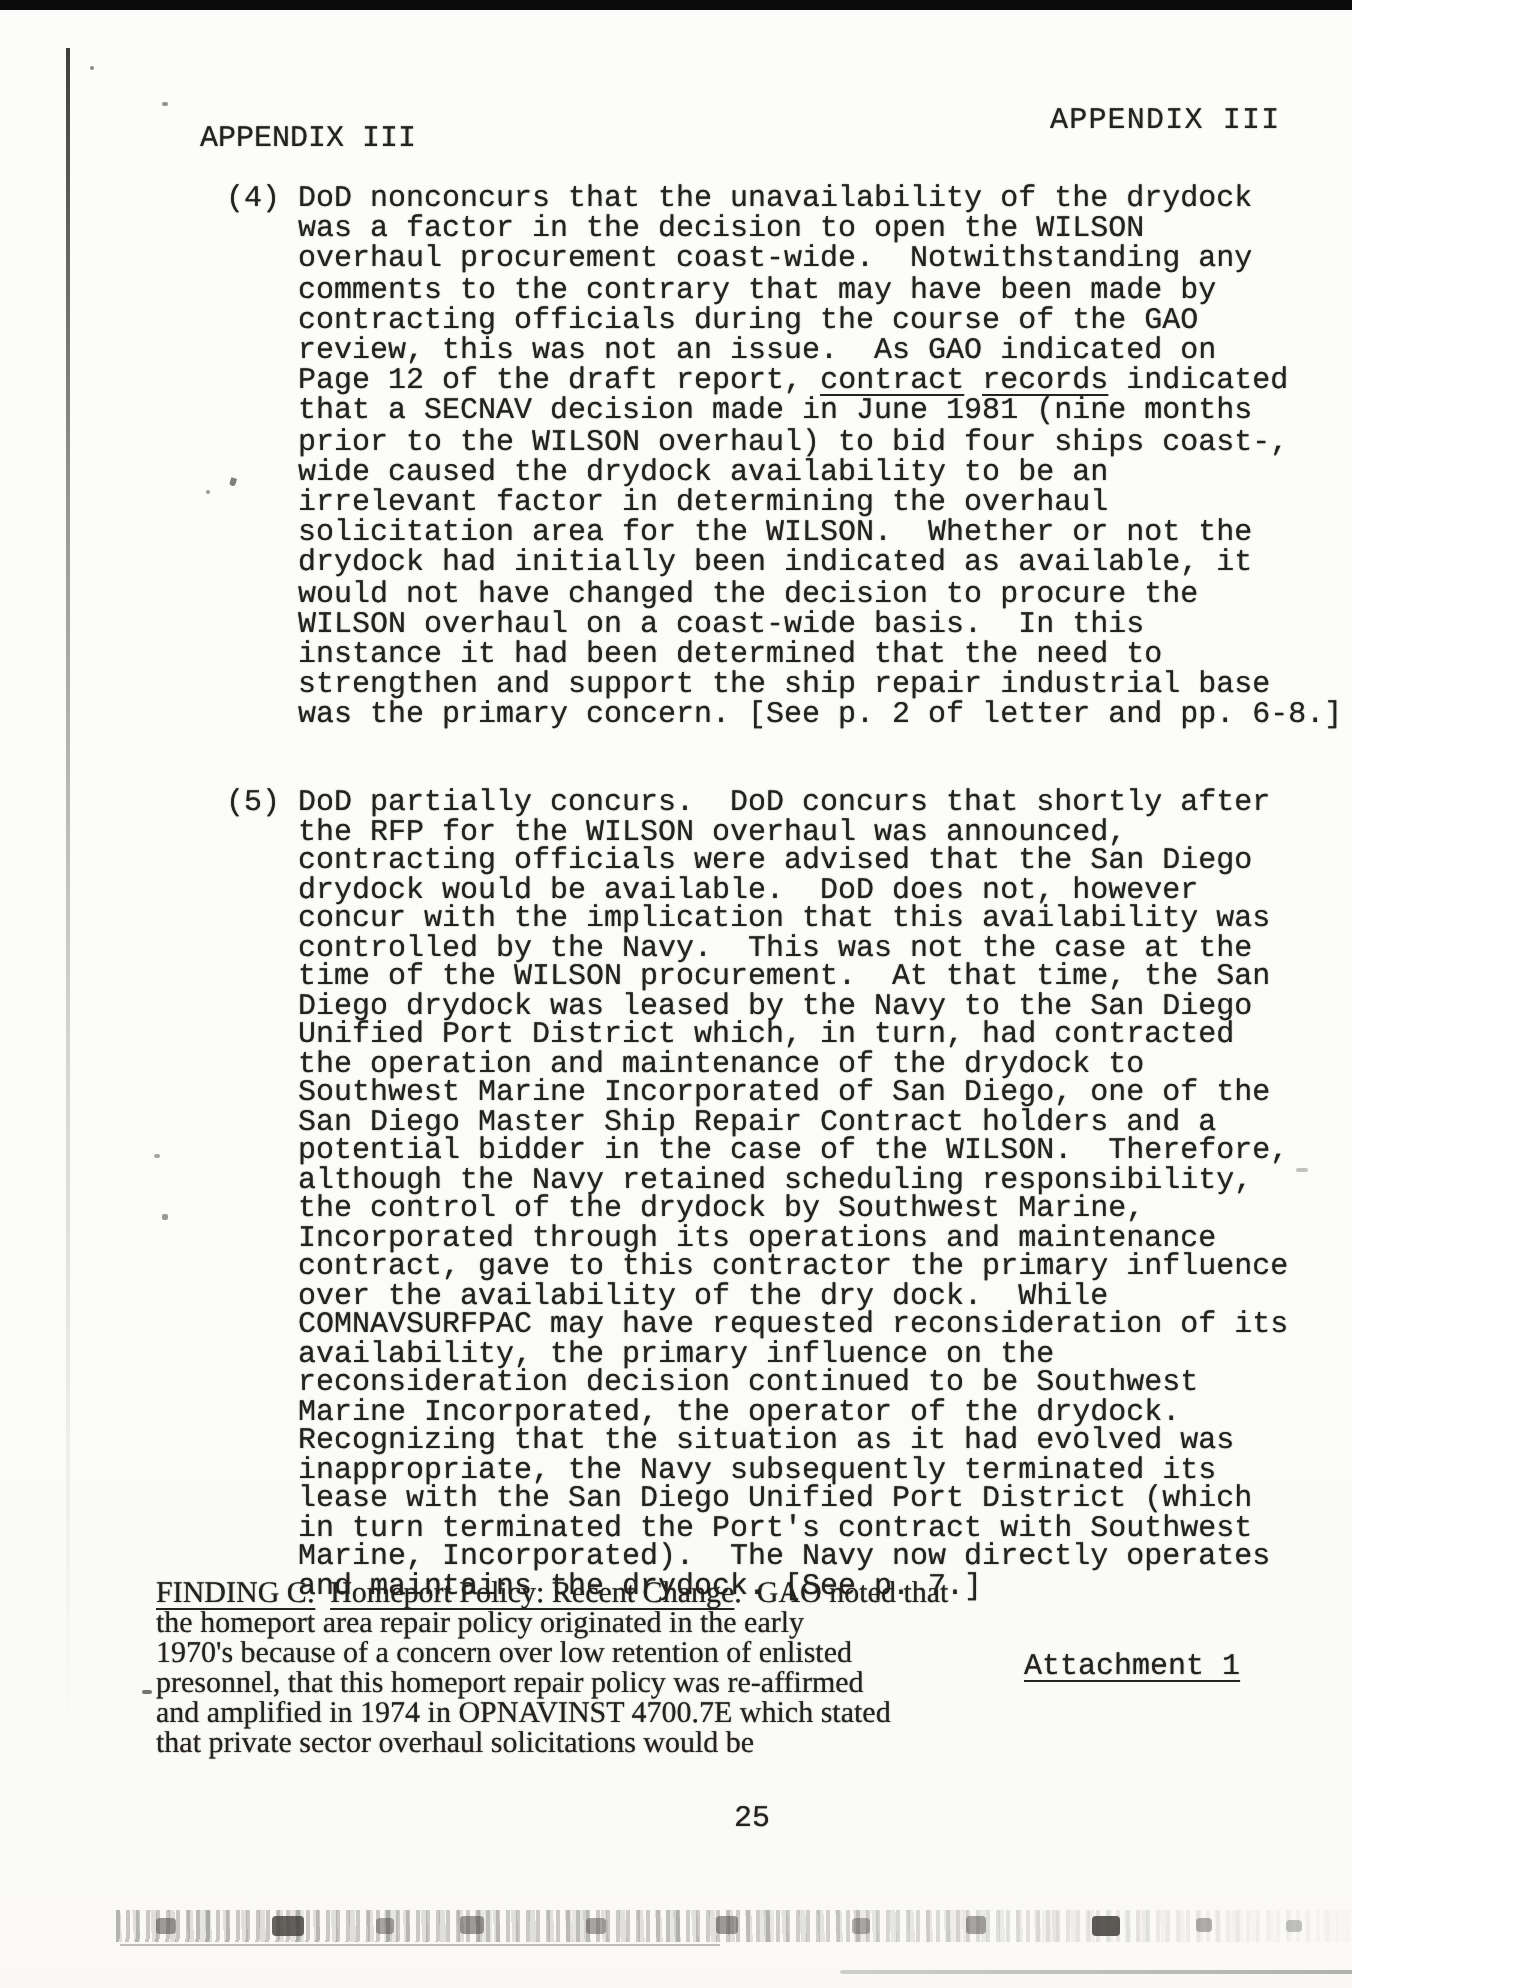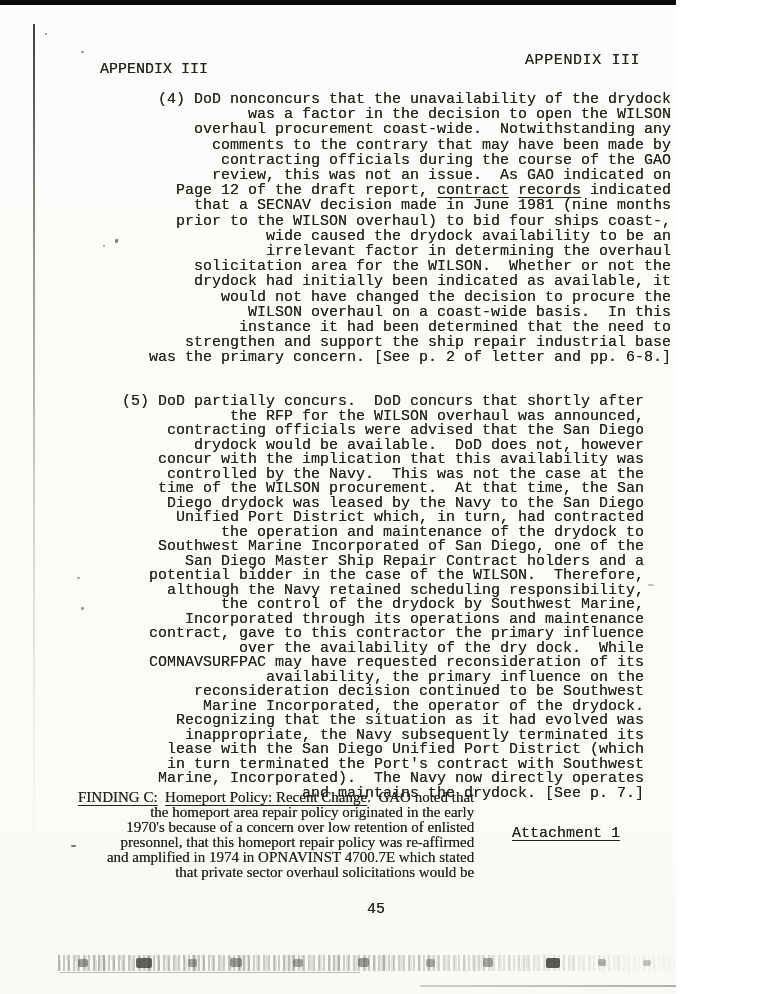--- a/index.html
+++ b/index.html
@@ -13,21 +13,21 @@
   .topbar{position:absolute;left:0;top:0;width:768px;height:5px;background:#0b0b0b;}
   .leftline{position:absolute;left:33px;top:24px;width:2px;height:845px;
     background:linear-gradient(to bottom,rgba(30,30,28,.85),rgba(55,55,52,.5) 28%,rgba(90,90,86,.25) 58%,rgba(120,120,115,.1) 82%,rgba(0,0,0,0));}
   .hdr{position:absolute;white-space:pre;}
   .hdr-left{left:100px;top:61px;}
   .hdr-right{left:525px;top:52px;letter-spacing:.6px;}
   .para{position:absolute;white-space:pre;}
   .para-4{left:113px;top:92px;line-height:15.2px;}
   .para-5{left:113px;top:395px;line-height:14.5px;}
   .finding-c{left:78px;top:790px;line-height:15.1px;font-family:Liberation Serif, serif;}
-  .tline{white-space:pre;text-align:right;}
+  .tline{white-space:pre;}
   .u{text-decoration:underline;text-underline-offset:3px;text-decoration-thickness:1.3px;}
   .attachment{position:absolute;left:512px;top:825px;text-align:center;}
   .pagenum{position:absolute;left:367px;top:901px;}
   
   .speck{position:absolute;background:#3c3a36;border-radius:1px;}
   .sp1{left:45px;top:33px;width:2px;height:2px;opacity:.6;}
   .sp2{left:81px;top:51px;width:3px;height:2px;opacity:.55;}
   .sp3{left:115px;top:239px;width:3px;height:4px;opacity:.65;border-radius:0 0 2px 2px;transform:rotate(18deg);}
   .sp4{left:103px;top:245px;width:2px;height:2px;opacity:.5;}
   .sp5{left:77px;top:577px;width:3px;height:2px;opacity:.45;}
@@ -69,21 +69,21 @@
   <div class="leftline"></div>
 
   <div class="hdr hdr-left">APPENDIX III</div>
   <div class="hdr hdr-right">APPENDIX III</div>
 
   <div class="para para-4"><div class="tline"><span>(4) DoD nonconcurs that the unavailability of the drydock</span></div><div class="tline"><span>    was a factor in the decision to open the WILSON</span></div><div class="tline"><span>    overhaul procurement coast-wide.  Notwithstanding any</span></div><div class="tline"><span>    comments to the contrary that may have been made by</span></div><div class="tline"><span>    contracting officials during the course of the GAO</span></div><div class="tline"><span>    review, this was not an issue.  As GAO indicated on</span></div><div class="tline"><span>    Page 12 of the draft report, </span><span class="u">contract</span><span> </span><span class="u">records</span><span> indicated</span></div><div class="tline"><span>    that a SECNAV decision made in June 1981 (nine months</span></div><div class="tline"><span>    prior to the WILSON overhaul) to bid four ships coast-,</span></div><div class="tline"><span>    wide caused the drydock availability to be an</span></div><div class="tline"><span>    irrelevant factor in determining the overhaul</span></div><div class="tline"><span>    solicitation area for the WILSON.  Whether or not the</span></div><div class="tline"><span>    drydock had initially been indicated as available, it</span></div><div class="tline"><span>    would not have changed the decision to procure the</span></div><div class="tline"><span>    WILSON overhaul on a coast-wide basis.  In this</span></div><div class="tline"><span>    instance it had been determined that the need to</span></div><div class="tline"><span>    strengthen and support the ship repair industrial base</span></div><div class="tline"><span>    was the primary concern. [See p. 2 of letter and pp. 6-8.]</span></div></div>
   <div class="para para-5"><div class="tline"><span>(5) DoD partially concurs.  DoD concurs that shortly after</span></div><div class="tline"><span>    the RFP for the WILSON overhaul was announced,</span></div><div class="tline"><span>    contracting officials were advised that the San Diego</span></div><div class="tline"><span>    drydock would be available.  DoD does not, however</span></div><div class="tline"><span>    concur with the implication that this availability was</span></div><div class="tline"><span>    controlled by the Navy.  This was not the case at the</span></div><div class="tline"><span>    time of the WILSON procurement.  At that time, the San</span></div><div class="tline"><span>    Diego drydock was leased by the Navy to the San Diego</span></div><div class="tline"><span>    Unified Port District which, in turn, had contracted</span></div><div class="tline"><span>    the operation and maintenance of the drydock to</span></div><div class="tline"><span>    Southwest Marine Incorporated of San Diego, one of the</span></div><div class="tline"><span>    San Diego Master Ship Repair Contract holders and a</span></div><div class="tline"><span>    potential bidder in the case of the WILSON.  Therefore,</span></div><div class="tline"><span>    although the Navy retained scheduling responsibility,</span></div><div class="tline"><span>    the control of the drydock by Southwest Marine,</span></div><div class="tline"><span>    Incorporated through its operations and maintenance</span></div><div class="tline"><span>    contract, gave to this contractor the primary influence</span></div><div class="tline"><span>    over the availability of the dry dock.  While</span></div><div class="tline"><span>    COMNAVSURFPAC may have requested reconsideration of its</span></div><div class="tline"><span>    availability, the primary influence on the</span></div><div class="tline"><span>    reconsideration decision continued to be Southwest</span></div><div class="tline"><span>    Marine Incorporated, the operator of the drydock.</span></div><div class="tline"><span>    Recognizing that the situation as it had evolved was</span></div><div class="tline"><span>    inappropriate, the Navy subsequently terminated its</span></div><div class="tline"><span>    lease with the San Diego Unified Port District (which</span></div><div class="tline"><span>    in turn terminated the Port's contract with Southwest</span></div><div class="tline"><span>    Marine, Incorporated).  The Navy now directly operates</span></div><div class="tline"><span>    and maintains the drydock. [See p. 7.]</span></div></div>
   <div class="para finding-c"><div class="tline"><span class="u">FINDING C:</span><span>  </span><span class="u">Homeport Policy: Recent Change</span><span>.  GAO noted that</span></div><div class="tline"><span>the homeport area repair policy originated in the early</span></div><div class="tline"><span>1970's because of a concern over low retention of enlisted</span></div><div class="tline"><span>presonnel, that this homeport repair policy was re-affirmed</span></div><div class="tline"><span>and amplified in 1974 in OPNAVINST 4700.7E which stated</span></div><div class="tline"><span>that private sector overhaul solicitations would be</span></div></div>
 
   <div class="attachment u">Attachment 1</div>
-  <div class="pagenum">45</div>
+  <div class="pagenum">25</div>
 
   <div class="speck sp1"></div>
   <div class="speck sp2"></div>
   <div class="speck sp3"></div>
   <div class="speck sp4"></div>
   <div class="speck sp5"></div>
   <div class="speck sp6"></div>
   <div class="speck sp7"></div>
   <div class="speck sp8"></div>
   <div class="speck sp9"></div>

